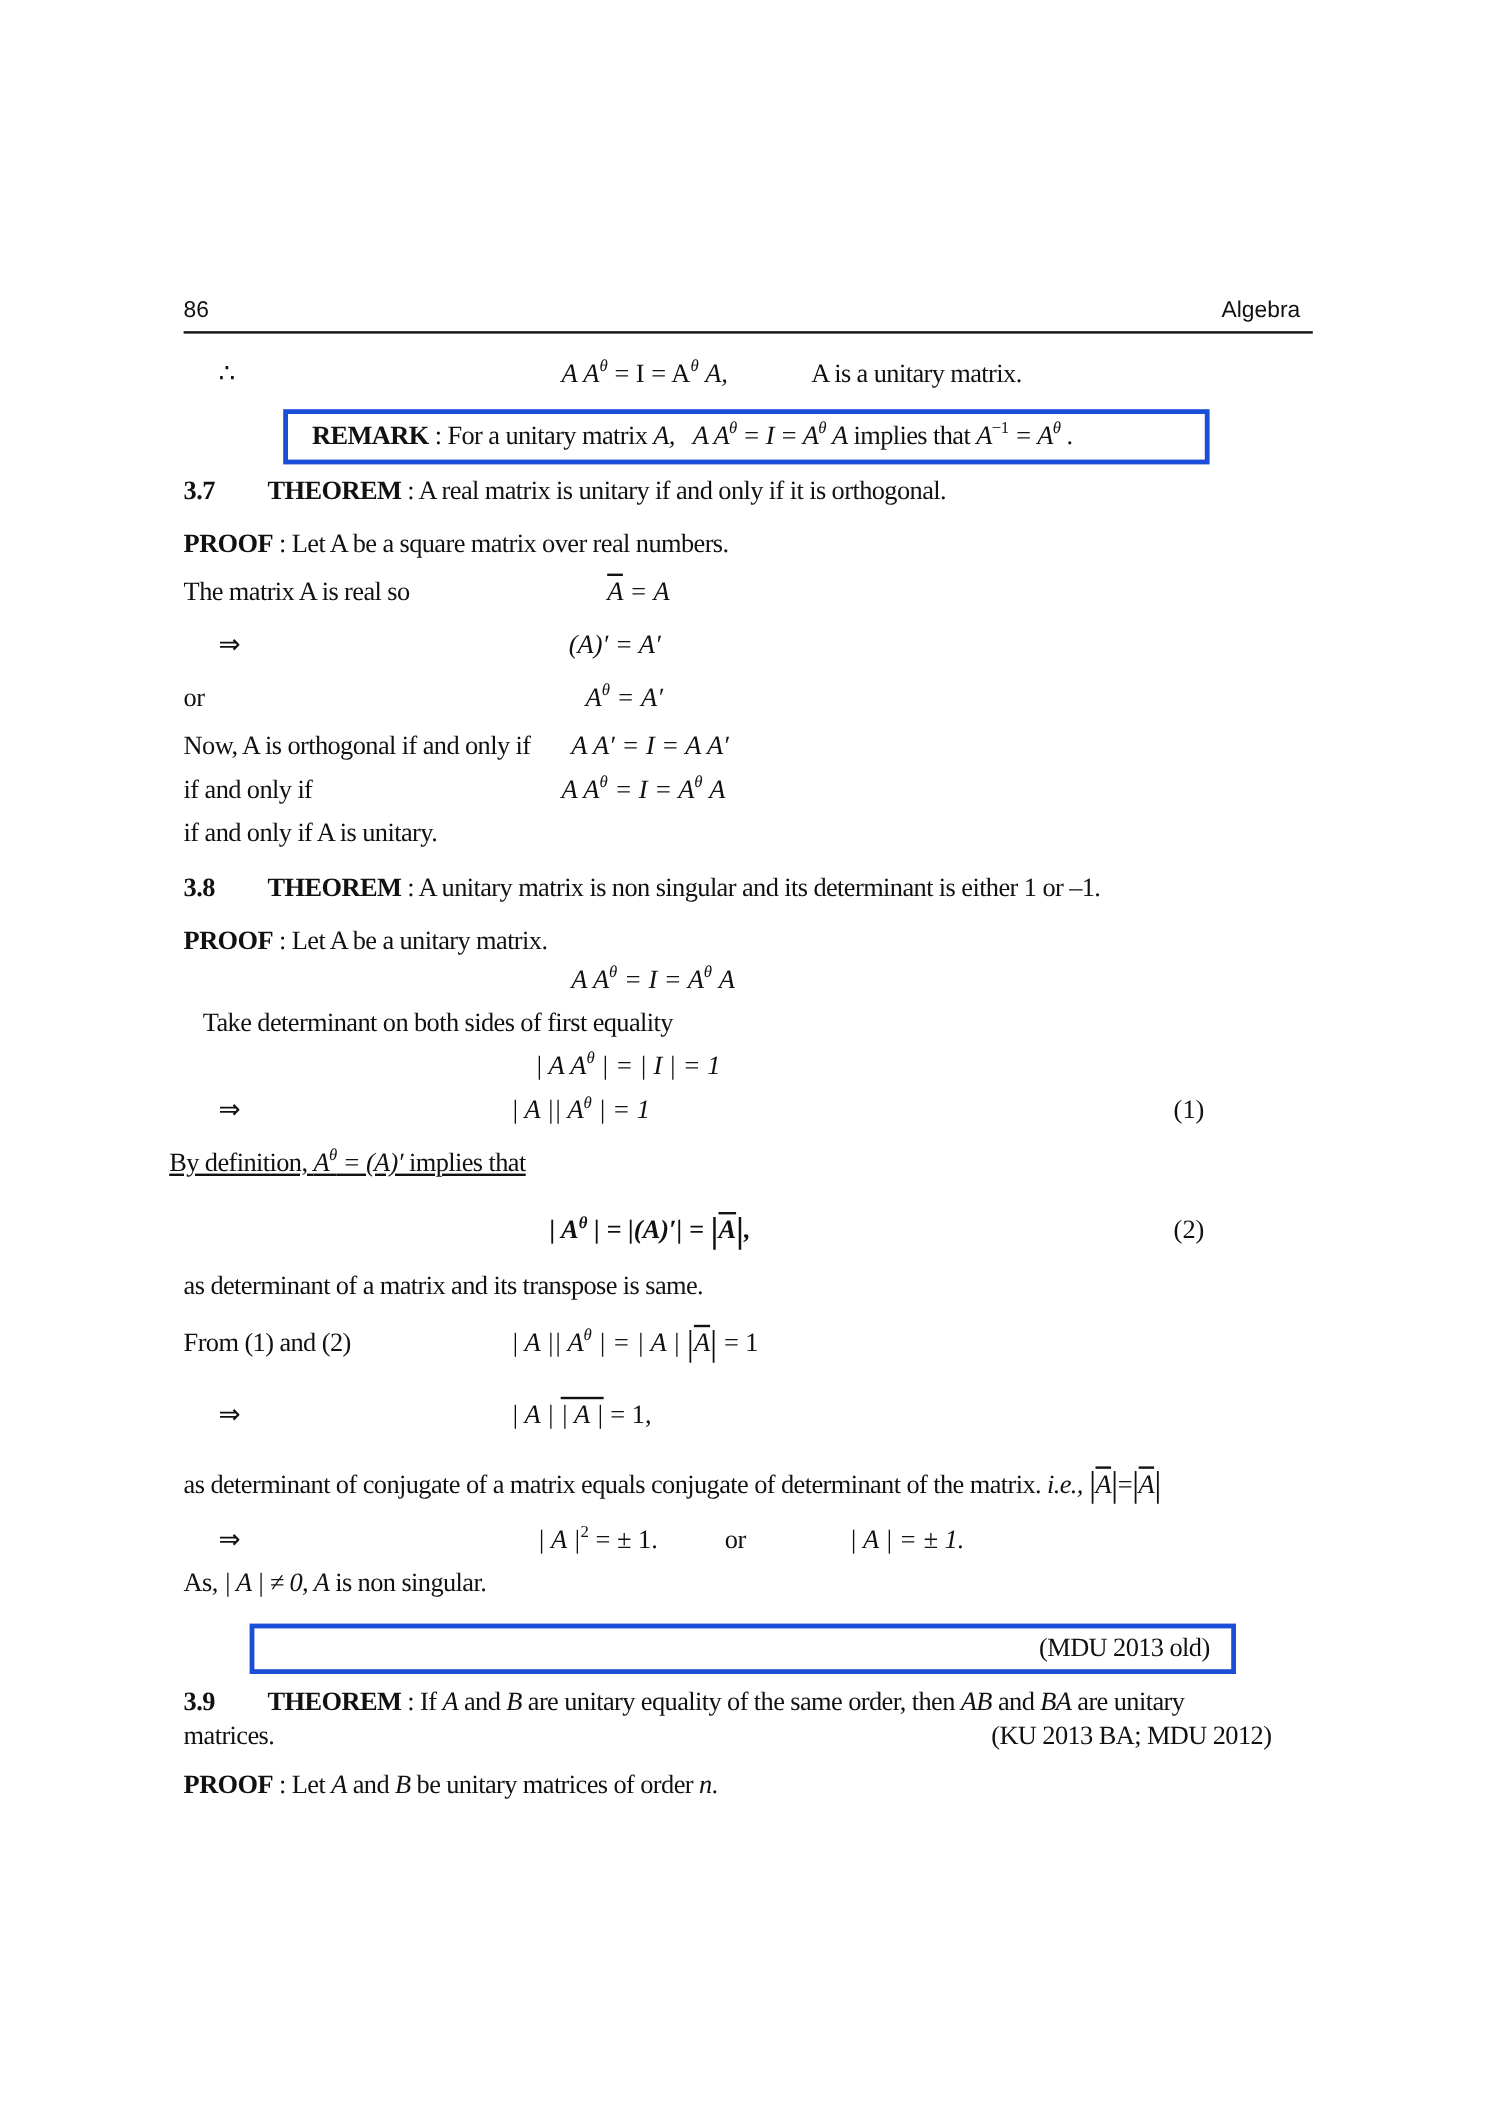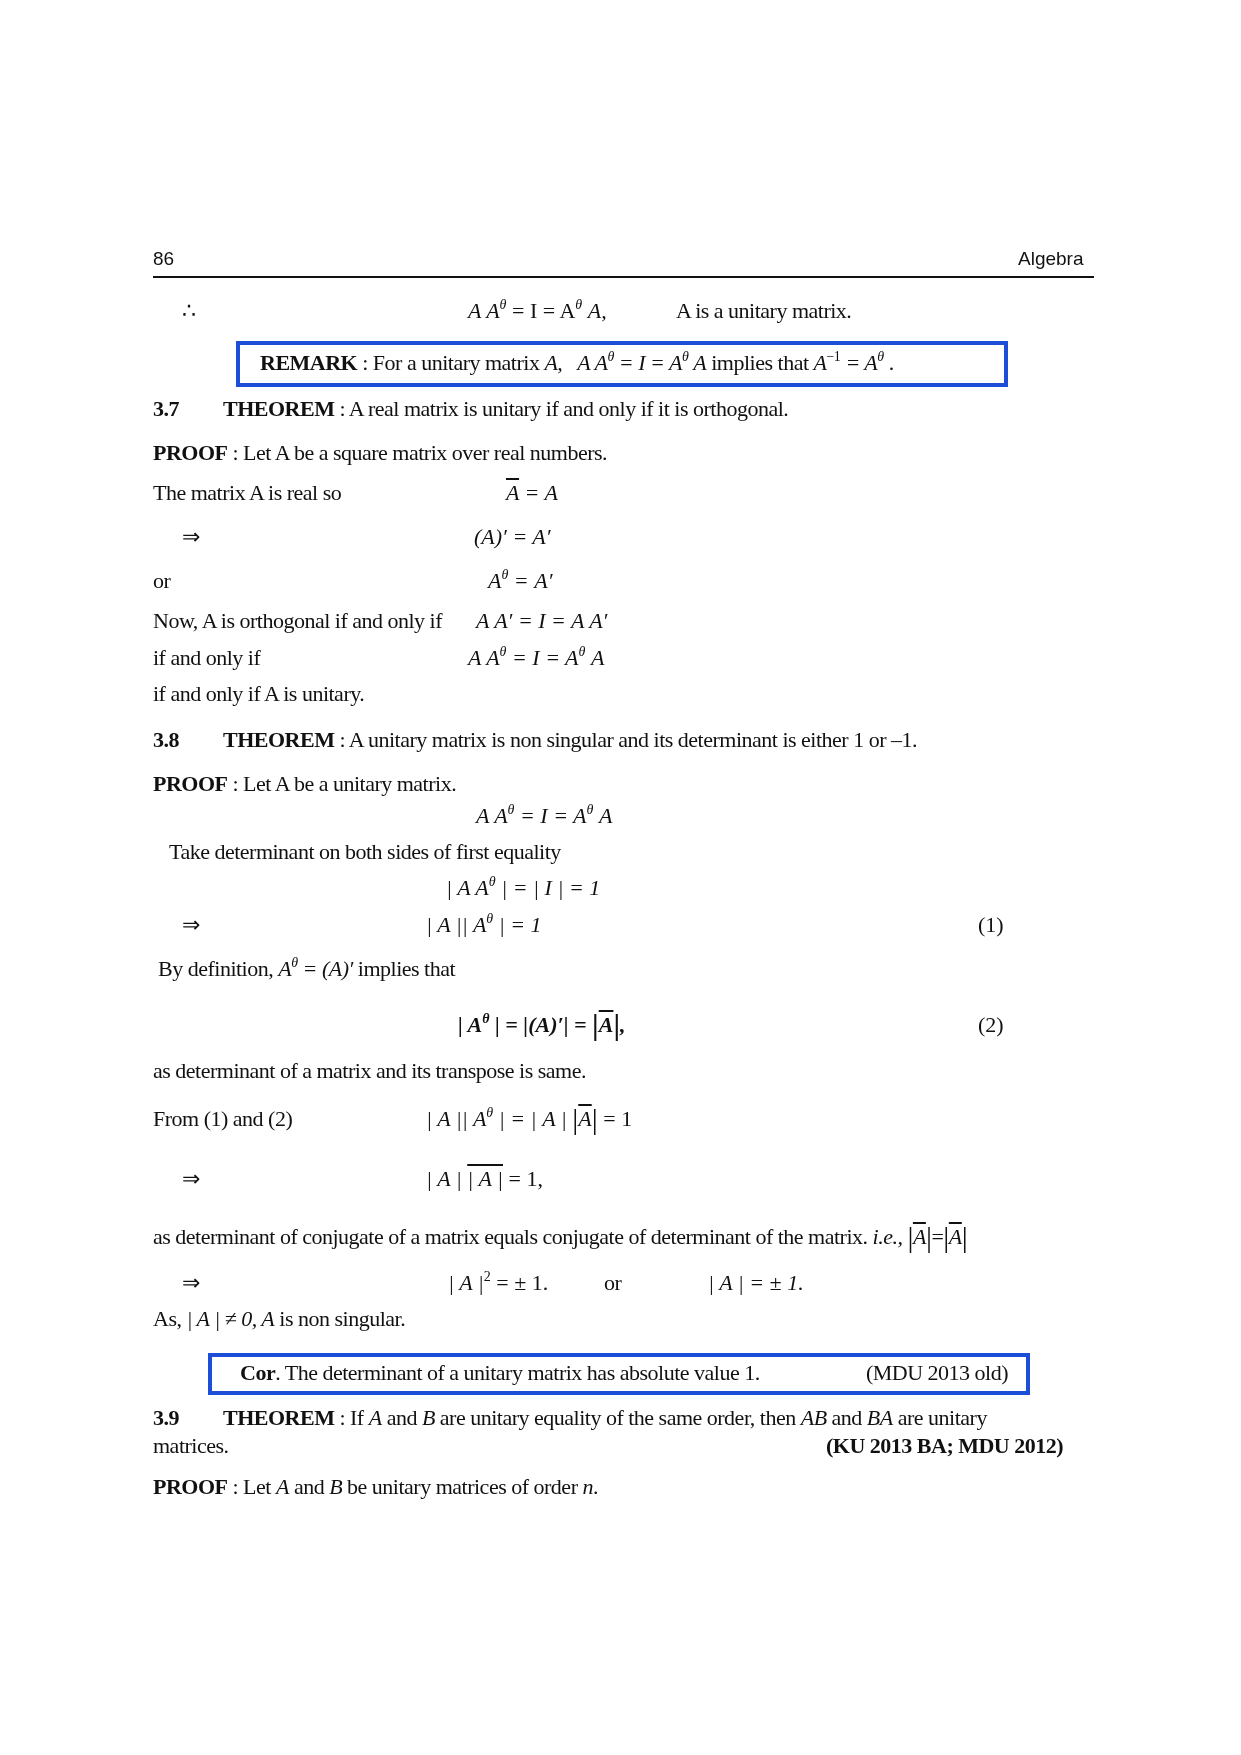--- a/index.html
+++ b/index.html
@@ -66,21 +66,21 @@
 <div class="ln" style="left:153px; top:771px;">
   <b>PROOF</b><span> : Let A be a unitary matrix.</span>
 </div>
 <div class="eq" style="left:476px; top:803px;"><span>A A</span><span class="up">θ</span><span> = I = A</span><span class="up">θ</span><span> A</span></div>
 <div class="ln" style="left:169px; top:839px;">Take determinant on both sides of first equality</div>
 <div class="eq" style="left:446px; top:875px;"><span>| A  A</span><span class="up">θ</span><span> |  = | I | = 1</span></div>
 <div class="ln" style="left:182px; top:912px;">⇒</div>
 <div class="eq" style="left:426px; top:912px;"><span>| A || A</span><span class="up">θ</span><span> | = 1</span></div>
 <div class="tag" style="top:912px;">(1)</div>
 
-<div class="ln" style="left:158px; top:956px;"><span>By definition, </span><i>A</i><span class="up">θ</span><i> = (A)′</i><span> implies that</span></div>
+<div class="ln" style="left:141px; top:956px;text-decoration:underline;"><span>By definition, </span><i>A</i><span class="up">θ</span><i> = (A)′</i><span> implies that</span></div>
 
 <div class="eq" style="left:458px; top:1012px;font-weight:bold;"><span>| A</span><span class="up">θ</span><span> |  = |(A)′| = </span><span class="big">|</span><span class="bar">A</span><span class="big">|</span><span>,</span></div>
 <div class="tag" style="top:1012px;">(2)</div>
 
 <div class="ln" style="left:153px; top:1058px;">as determinant of a matrix and its transpose is same.</div>
 
 <div class="ln" style="left:153px; top:1106px;">From (1) and (2)</div>
 <div class="eq" style="left:426px; top:1106px;"><span>| A || A</span><span class="up">θ</span><span> | =   | A | </span><span class="big">|</span><span class="bar">A</span><span class="big">|</span><span class="r">    = 1</span></div>
 
 <div class="ln" style="left:182px; top:1166px;">⇒</div>
@@ -89,25 +89,24 @@
 <div class="ln" style="left:153px; top:1224px;"><span>as determinant of conjugate of a matrix equals conjugate of determinant of the matrix. </span><i>i.e.,</i>&nbsp;<span class="big">|</span><i class="bar">A</i><span class="big">|</span><span>=</span><span class="big">|</span><i class="bar">A</i><span class="big">|</span></div>
 
 <div class="ln" style="left:182px; top:1270px;">⇒</div>
 <div class="eq" style="left:448px; top:1270px;"><span>| A |</span><span class="up" style="font-style:normal">2</span><span class="r">  = ± 1.</span></div>
 <div class="ln" style="left:604px; top:1270px;">or</div>
 <div class="eq" style="left:708px; top:1270px;">| A | = ± 1.</div>
 
 <div class="ln" style="left:153px; top:1306px;"><span>As, </span><i>| A | ≠ 0, A</i><span> is non singular.</span></div>
 
 <div class="box" style="left:208px; top:1353px; width:814px; height:34px;">
-  <div class="ln" style="left:28px; top:3px;"><b>Cor</b><span>. The determinant of a unitary matrix has absolute value 1.</span></div>
   <div class="ln" style="right:18px; top:3px;margin-left:27px;">(MDU 2013 old)</div>
 </div>
 
 <div class="ln" style="left:153px; top:1405px;">
   <b>3.9</b><span style="display:inline-block;width:44px"></span><b>THEOREM</b><span> : If </span><i>A</i><span> and </span><i>B</i><span> are unitary equality of the same order, then </span><i>AB</i><span> and </span><i>BA</i><span> are unitary</span>
 </div>
 <div class="ln" style="left:153px; top:1433px;">matrices.</div>
-<div class="ln" style="left:826px; top:1433px;font-weight:bold;">(KU 2013 BA; MDU 2012)</div>
+<div class="ln" style="left:826px; top:1433px;">(KU 2013 BA; MDU 2012)</div>
 
 <div class="ln" style="left:153px; top:1474px;">
   <b>PROOF</b><span> : Let </span><i>A</i><span> and </span><i>B</i><span> be unitary matrices of order </span><i>n</i><span>.</span>
 </div>
 
 </body></html>

